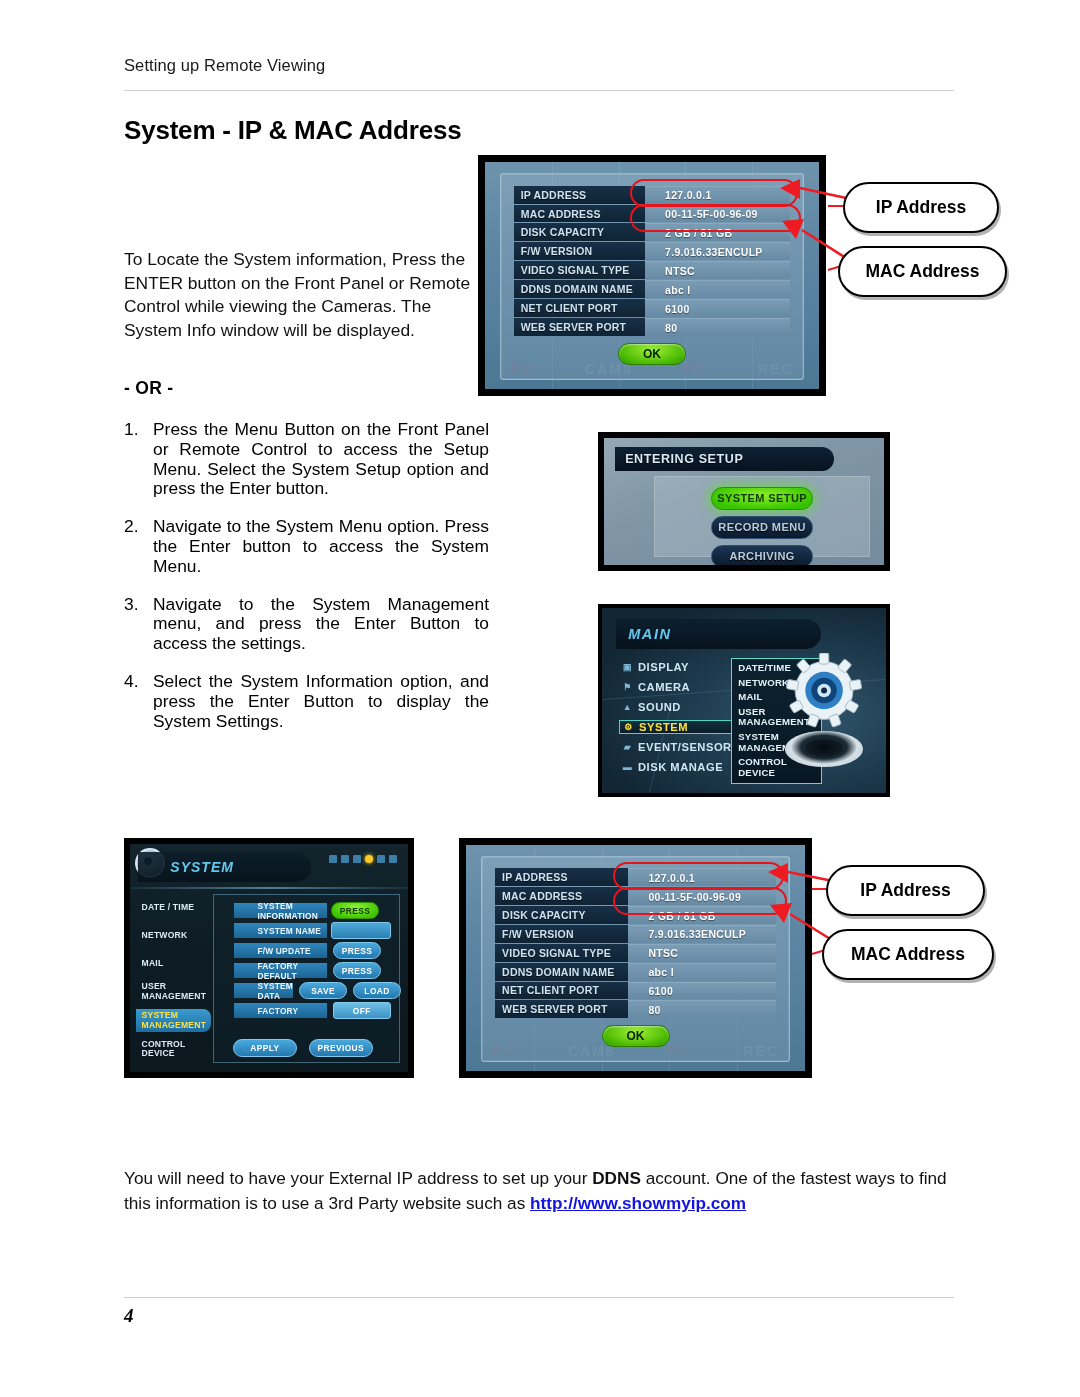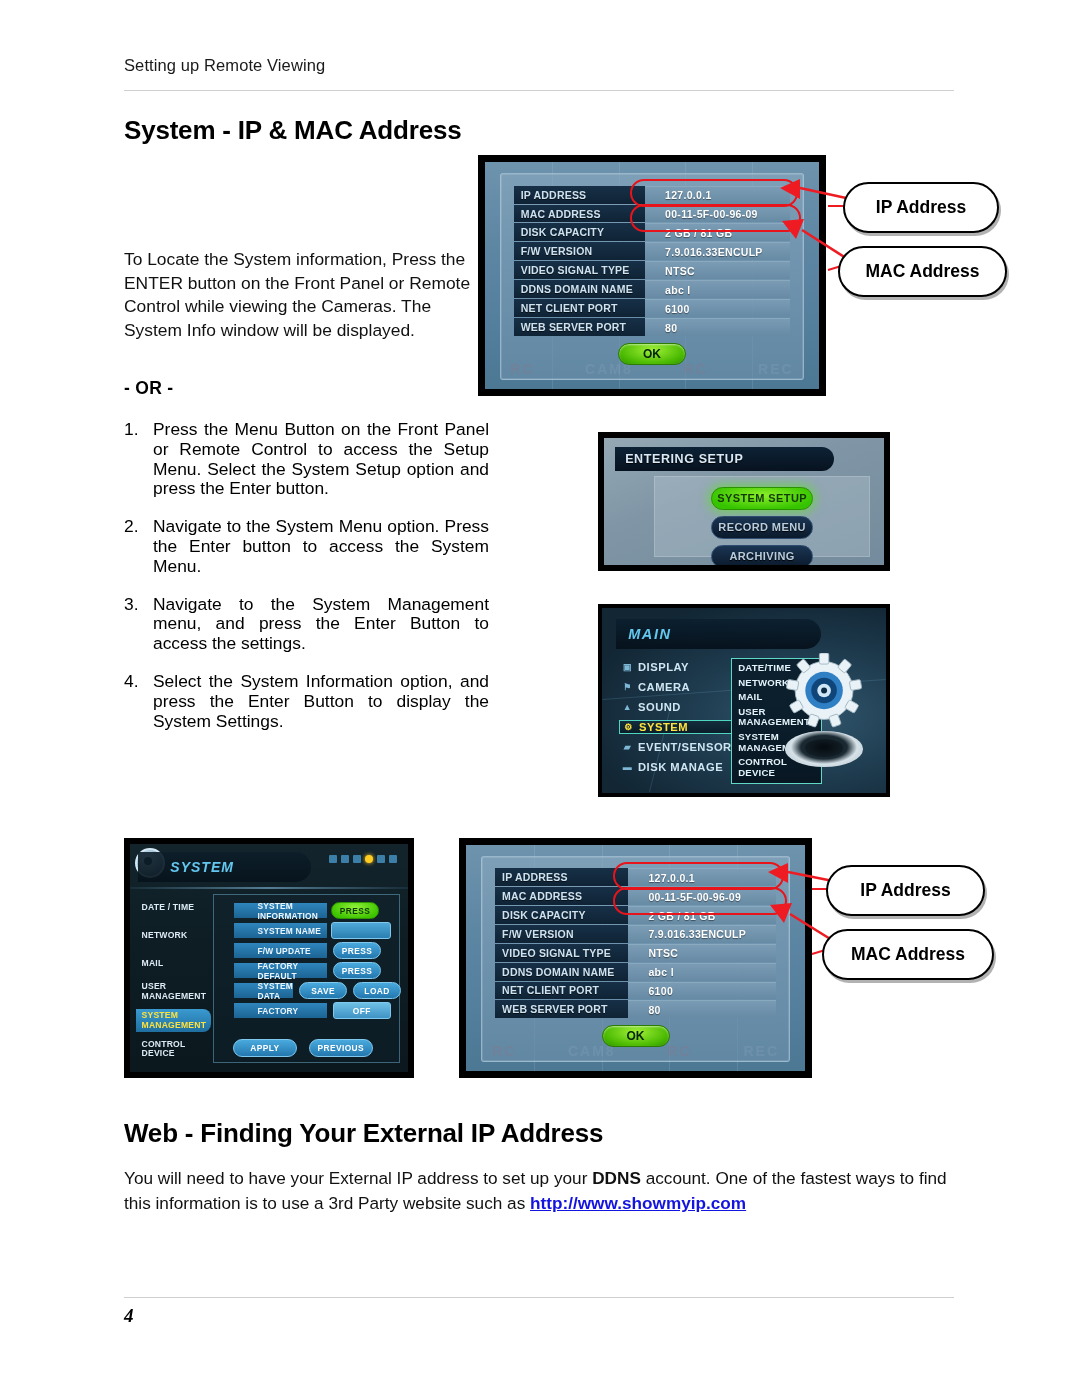--- a/index.html
+++ b/index.html
@@ -588,21 +588,20 @@
     <line x1="100" y1="92" x2="42" y2="56" stroke="#ef1b22" stroke-width="2.6"></line>
     <polygon points="44,45 36,65 22,47" fill="#ef1b22"></polygon>
   </svg>
   <svg class="arrow" style="left:812px;top:880px;width:22px;height:92px;" viewBox="0 0 22 92">
     <line x1="0" y1="9" x2="20" y2="9" stroke="#ef1b22" stroke-width="2"></line>
     <line x1="0" y1="74" x2="20" y2="68" stroke="#ef1b22" stroke-width="2"></line>
   </svg>
   <div class="pill" id="pill-ip-bottom" style="left:826px;top:865px;width:155px;height:47px;font-size:17.5px;">IP Address</div>
   <div class="pill" id="pill-mac-bottom" style="left:822px;top:929px;width:168px;height:47px;font-size:17.5px;">MAC Address</div>
 
-  <div class="h1" id="h1-web">Web - Finding Your External IP Address</div>
 
   <div class="para" id="p-web1"><span>You will need to have your External IP address to set up your </span><span class="bld">DDNS</span><span> account. One of the fastest ways to find this information is to use a 3rd Party website such as </span><span class="lnk">http://www.showmyip.com</span></div>
 
 
   <div class="ftr-rule"></div>
   <div class="pageno">4</div>
 
 </div>
 
 </body></html>

